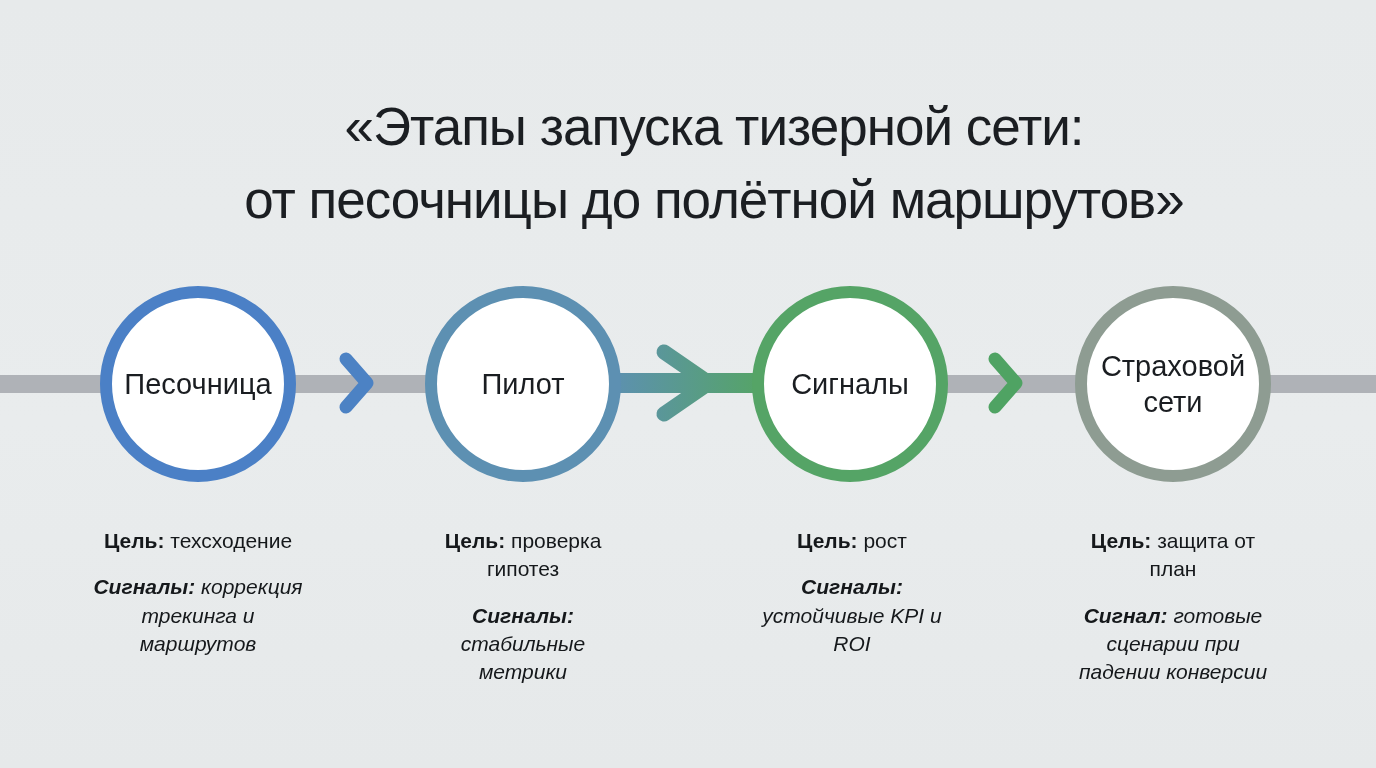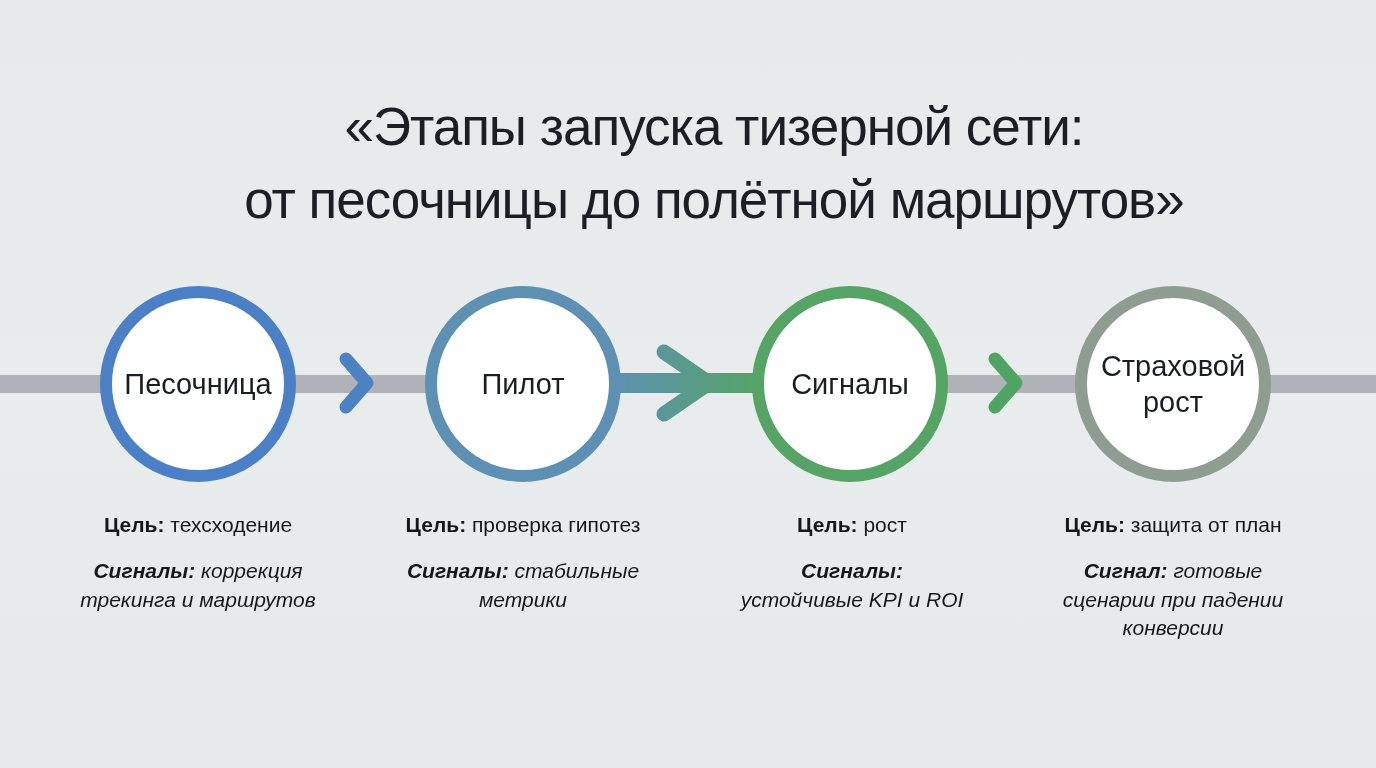--- a/index.html
+++ b/index.html
@@ -63,21 +63,21 @@
   .node-4 { left: 1075px; border-color: #8E9C92; }
   .col {
     position: absolute;
     top: 511px;
     text-align: center;
     font-size: 21px;
     line-height: 1.35;
     color: #15181B;
     z-index: 3;
   }
-  .col p { margin: 0; }
+  .col p { margin: 16px; }
   .col .signal { margin-top: 18px; font-style: italic; }
   .col b { font-weight: 700; }
   .col-1 { left: 73px;   width: 250px; }
   .col-2 { left: 398px;  width: 250px; }
   .col-3 { left: 738px;  width: 228px; }
   .col-4 { left: 1050px; width: 246px; }
 </style>
 </head>
 <body>
 
@@ -105,21 +105,21 @@
   <div class="node node-1">
     <span class="node-label">Песочница</span>
   </div>
   <div class="node node-2">
     <span class="node-label">Пилот</span>
   </div>
   <div class="node node-3">
     <span class="node-label">Сигналы</span>
   </div>
   <div class="node node-4">
-    <span class="node-label">Страховой рост</span>
+    <span class="node-label">Страховой сети</span>
   </div>
 
   <div class="col col-1">
     <p class="goal"><b>Цель:</b> <span>техсходение</span></p>
     <p class="signal"><b>Сигналы:</b> <span>коррекция трекинга и маршрутов</span></p>
   </div>
 
   <div class="col col-2">
     <p class="goal"><b>Цель:</b> <span>проверка гипотез</span></p>
     <p class="signal"><b>Сигналы:</b> <span>стабильные метрики</span></p>

